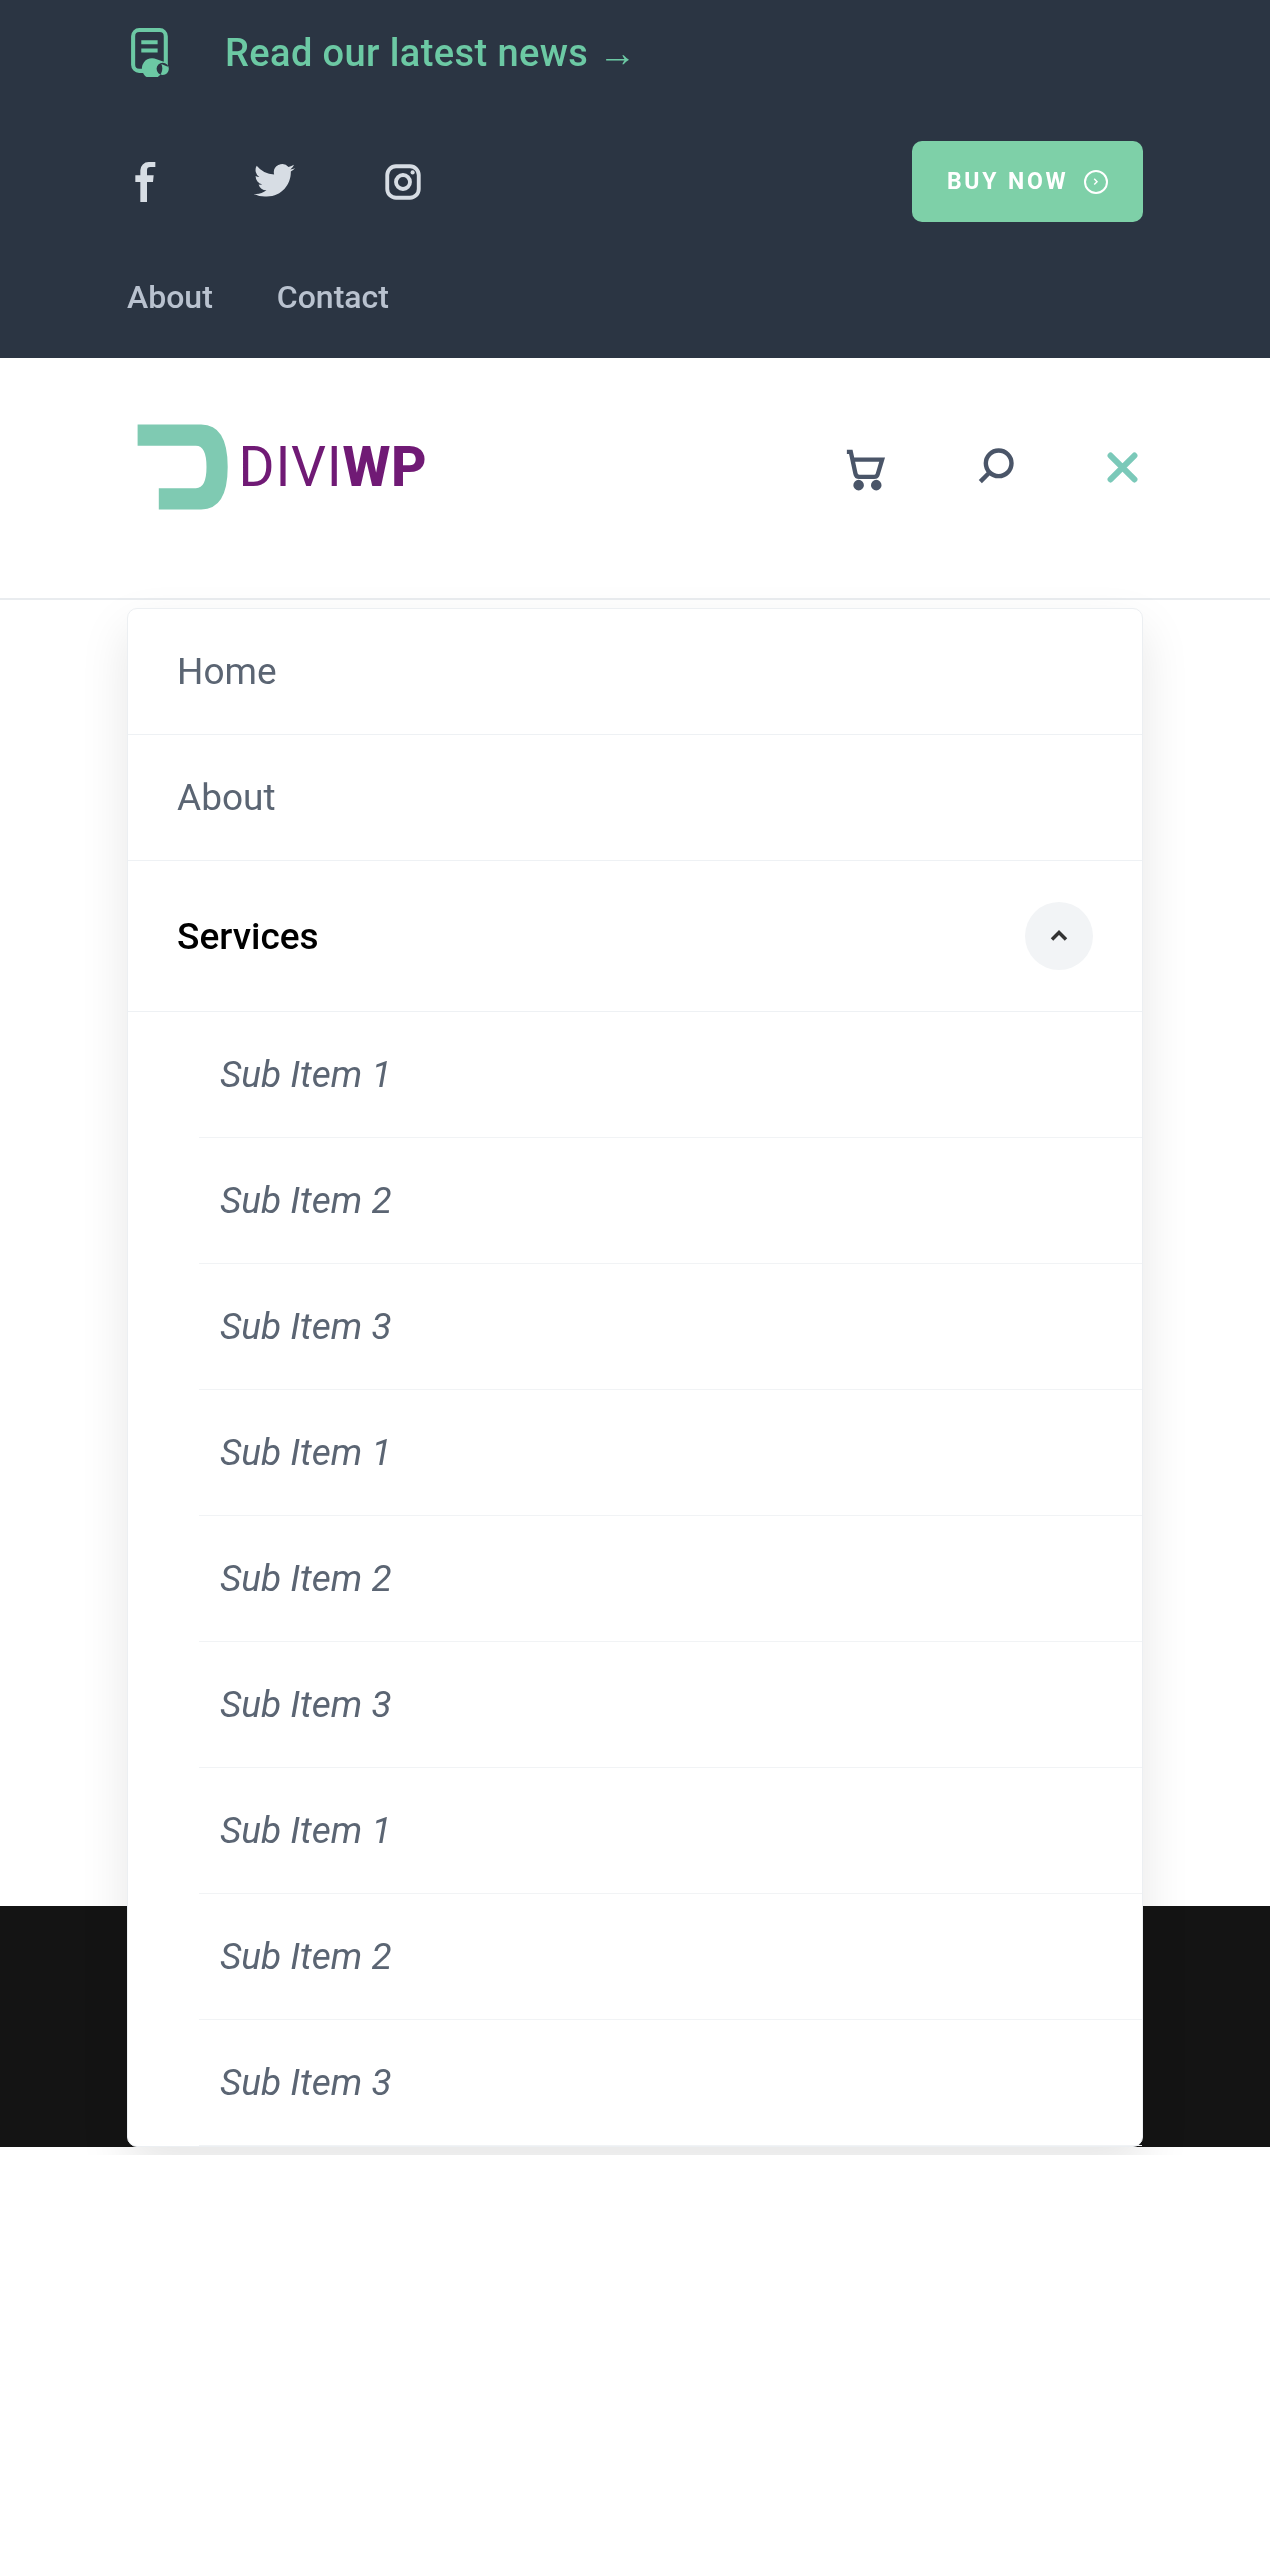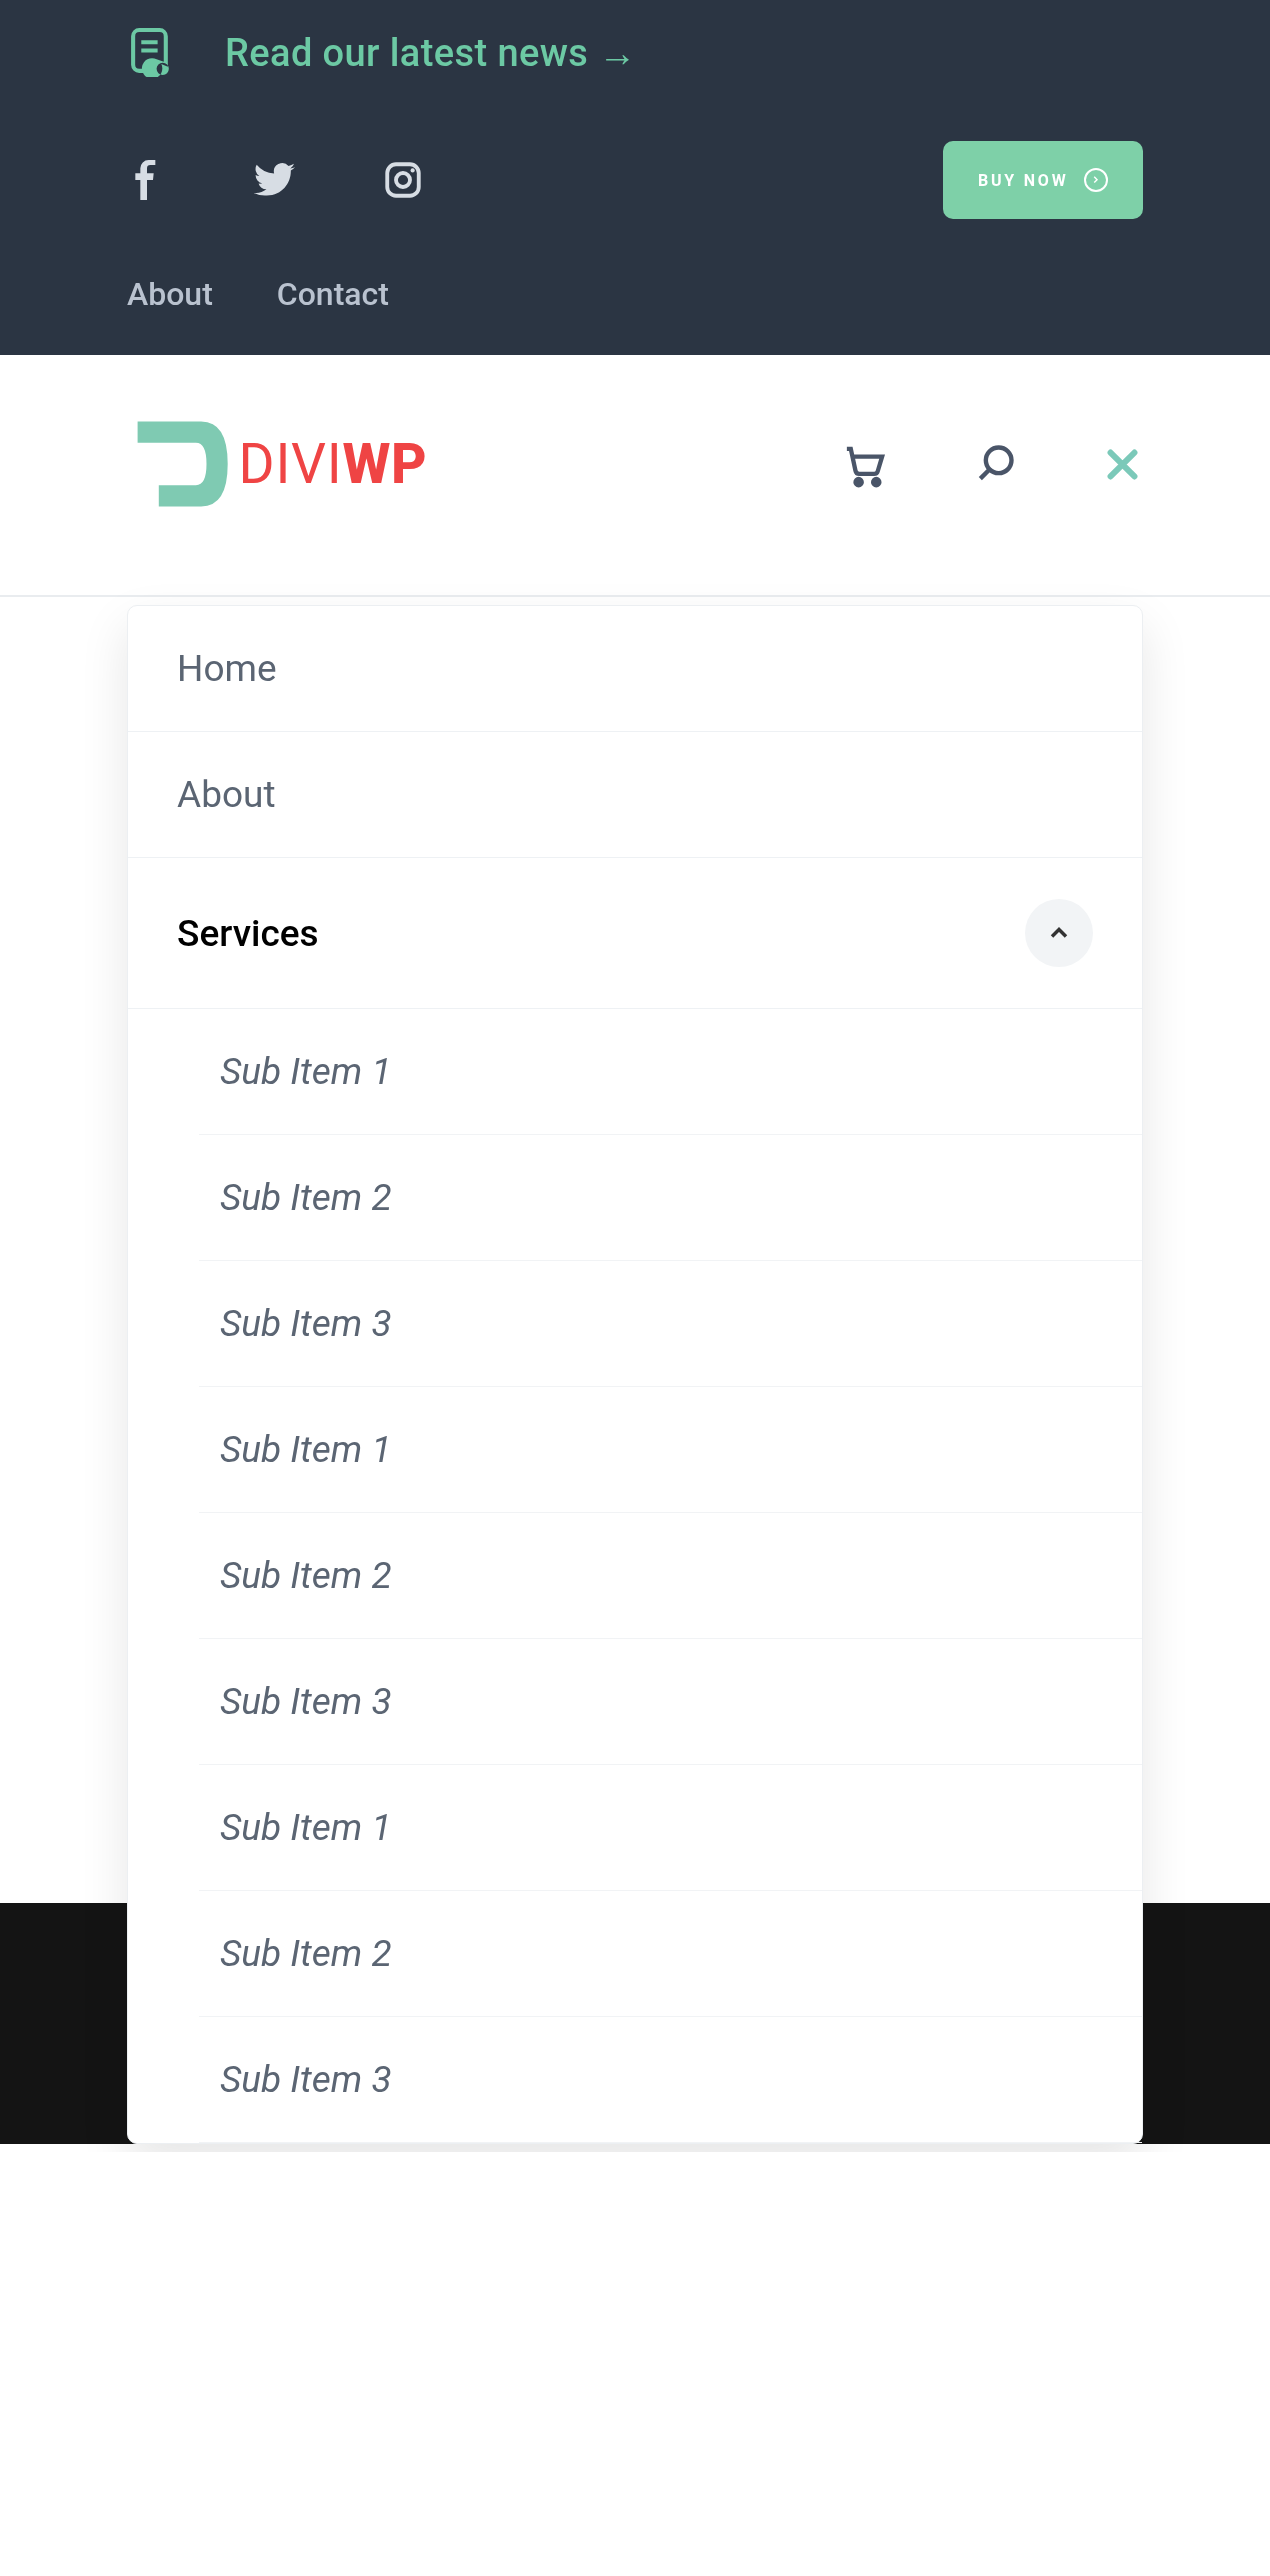--- a/index.html
+++ b/index.html
@@ -40,21 +40,21 @@
   }
   .social-icon {
     color: #d7dde4;
     display: inline-flex;
   }
   .buy-btn {
     background: #7ed0a8;
     color: #ffffff;
     font-weight: 700;
     letter-spacing: 2.8px;
-    font-size: 16px;
+    font-size: 23px;
     padding: 27px 35px;
     border-radius: 10px;
     display: inline-flex;
     align-items: center;
     gap: 15.5px;
   }
   .buy-btn .circle {
     width: 24px; height: 24px;
     border: 2.1px solid #fff;
     border-radius: 50%;
@@ -85,21 +85,21 @@
     border-bottom: 2.1px solid #e9ecef;
   }
   .logo {
     display: flex;
     align-items: center;
     gap: 5.6px;
   }
   .logo-text {
     font-size: 55px;
     font-weight: 400;
-    color: #ef4444;
+    color: #701a75;
     letter-spacing: 0.7px;
   }
   .logo-text .bold { font-weight: 800; }
   .header-icons {
     display: flex;
     align-items: center;
     gap: 85px;
   }
   .hi { color: #4a5568; display:inline-flex; }
   .close-icon { color: #7bc9b9; }

